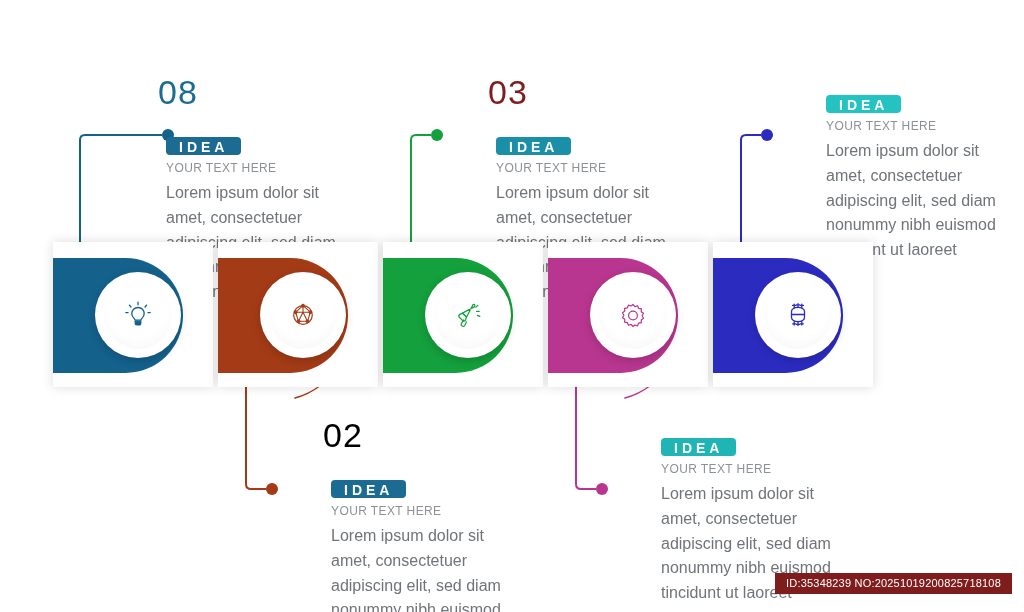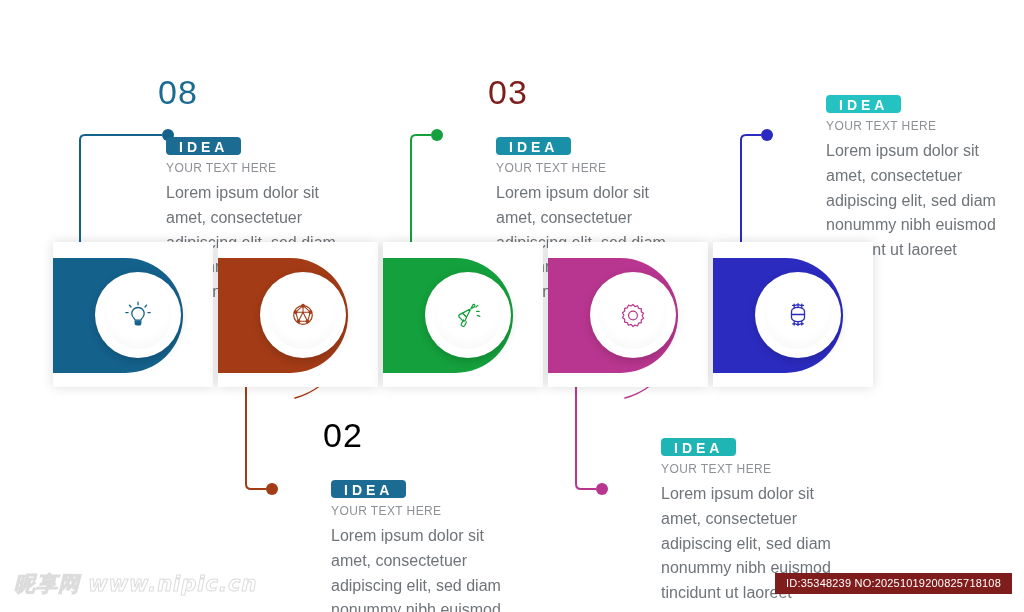--- a/index.html
+++ b/index.html
@@ -235,16 +235,15 @@
     <div class="disc">
       <svg width="34" height="34" viewBox="0 0 34 34" fill="none" id="icon5" stroke="#2b2bc0">
         <path d="M10.5 13.5c0-2.3 2.9-4.2 6.5-4.2s6.5 1.9 6.5 4.2v6c0 2.3-2.9 4.2-6.5 4.2s-6.5-1.9-6.5-4.2v-6z" stroke-width="1.3" stroke-linejoin="round"></path>
         <path d="M13.2 9.8V6.2M17 9.3V5.6M20.8 9.8V6.2M13.2 23.4V27M17 23.9v3.7M20.8 23.4V27" stroke-width="1.3" stroke-linecap="round"></path>
         <path d="M11.6 7.4h3.2M15.4 6.8h3.2M19.2 7.4h3.2M11.6 25.8h3.2M15.4 26.4h3.2M19.2 25.8h3.2" stroke-width="1.3" stroke-linecap="round"></path>
         <path d="M10.5 16.5h13" stroke-width="1.3" stroke-linecap="round"></path>
       </svg>
     </div>
   </div>
 
-  <div id="watermark">昵享网 www.nipic.cn</div>
   <div id="idbar">ID:35348239 NO:20251019200825718108</div>
 
 </div>
 
 </body></html>

